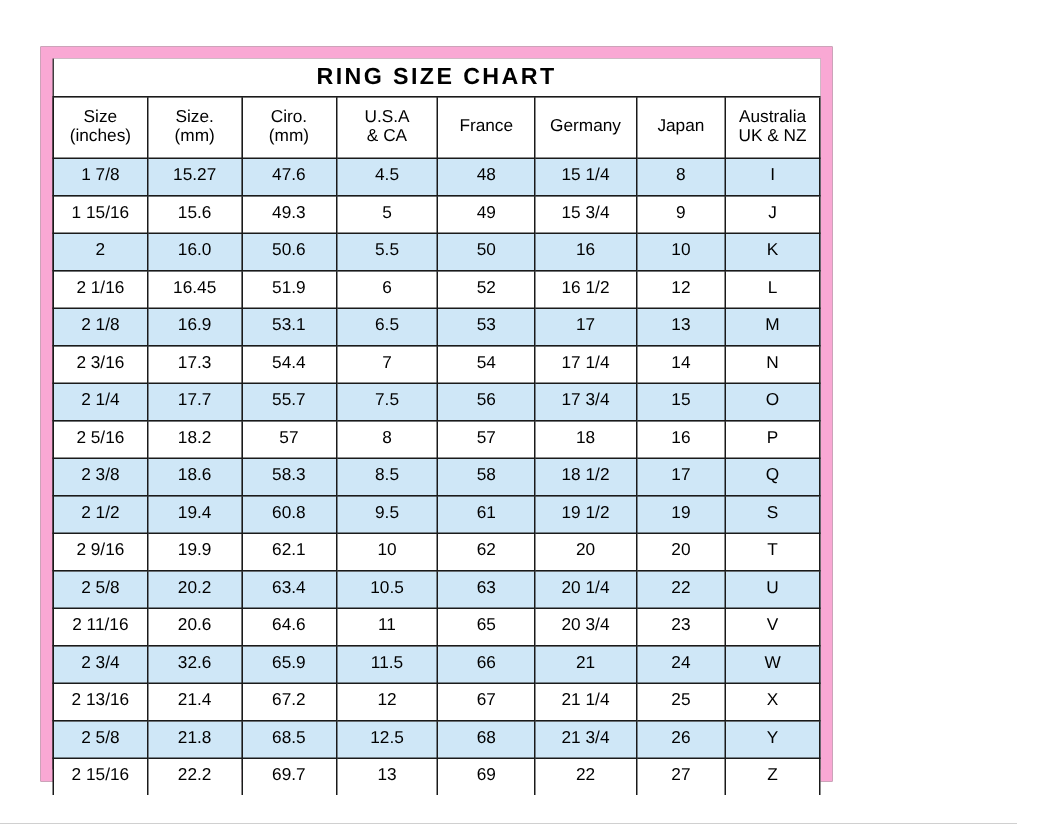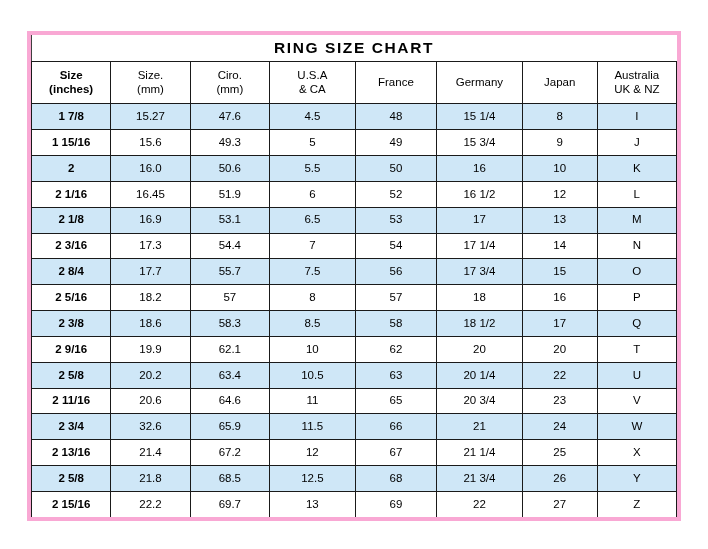--- a/index.html
+++ b/index.html
@@ -17,23 +17,23 @@
   #page {
     position: relative;
     width: 708px;
     height: 549px;
     box-sizing: border-box;
   }
   .chart-wrap {
     position: absolute;
     left: 27px;
     top: 31px;
-    width: 654px;
+    width: 528px;
     height: 490px;
-    border: 4px solid #f9a8d4;
+    border: 8px solid #f9a8d4;
     box-sizing: border-box;
     background: #404040;
   }
   table.ring-table {
     width: 100%;
     height: 100%;
     border-collapse: collapse;
     table-layout: fixed;
   }
   table.ring-table td,
@@ -68,21 +68,21 @@
   tr.data-row.plain td { background: #ffffff; }
   .col-size { width: 12.3%; }
   .col-diam { width: 12.3%; }
   .col-circ { width: 12.3%; }
   .col-usa  { width: 13.3%; }
   .col-fra  { width: 12.6%; }
   .col-ger  { width: 13.3%; }
   .col-jap  { width: 11.6%; }
   .col-aus  { width: 12.3%; }
   td.lastcol { border-right: none; }
-  td.firstcol { border-left: none; font-weight: bold; }
+  td.firstcol { border-left: none; }
   tr.data-row:last-child td { border-bottom: none; margin-top: 41px; }
 </style>
 </head>
 <body>
 
 <div id="page">
   <div class="chart-wrap">
     <table class="ring-table">
       <colgroup>
         <col class="col-size">
@@ -183,21 +183,21 @@
             <td class="firstcol">2 3/16</td>
             <td>17.3</td>
             <td>54.4</td>
             <td>7</td>
             <td>54</td>
             <td>17 1/4</td>
             <td>14</td>
             <td class="lastcol">N</td>
           </tr>
           <tr class="data-row alt">
-            <td class="firstcol">2 8/4</td>
+            <td class="firstcol">2 1/4</td>
             <td>17.7</td>
             <td>55.7</td>
             <td>7.5</td>
             <td>56</td>
             <td>17 3/4</td>
             <td>15</td>
             <td class="lastcol">O</td>
           </tr>
           <tr class="data-row plain">
             <td class="firstcol">2 5/16</td>
@@ -212,20 +212,30 @@
           <tr class="data-row alt">
             <td class="firstcol">2 3/8</td>
             <td>18.6</td>
             <td>58.3</td>
             <td>8.5</td>
             <td>58</td>
             <td>18 1/2</td>
             <td>17</td>
             <td class="lastcol">Q</td>
           </tr>
+          <tr class="data-row alt">
+            <td class="firstcol">2 1/2</td>
+            <td>19.4</td>
+            <td>60.8</td>
+            <td>9.5</td>
+            <td>61</td>
+            <td>19 1/2</td>
+            <td>19</td>
+            <td class="lastcol">S</td>
+          </tr>
           <tr class="data-row plain">
             <td class="firstcol">2 9/16</td>
             <td>19.9</td>
             <td>62.1</td>
             <td>10</td>
             <td>62</td>
             <td>20</td>
             <td>20</td>
             <td class="lastcol">T</td>
           </tr>

